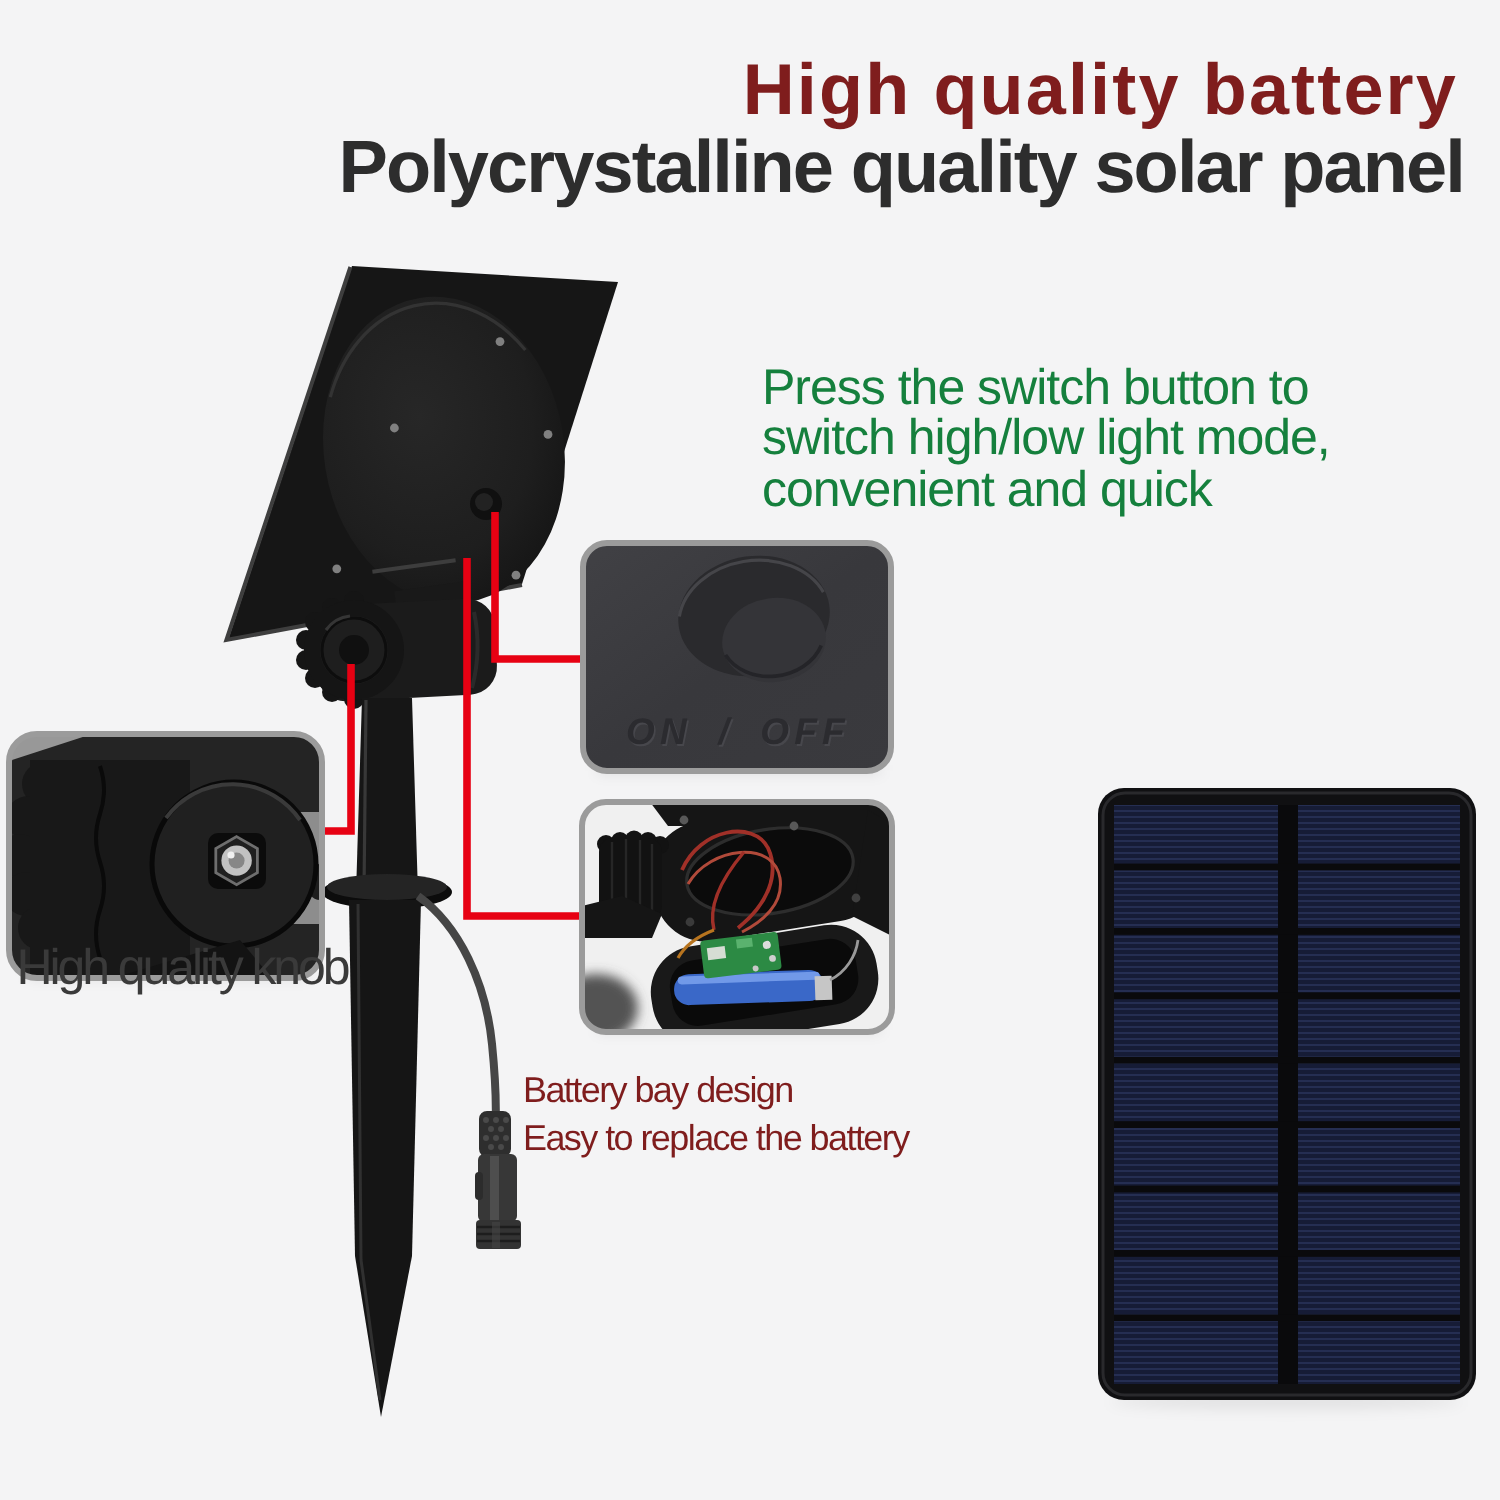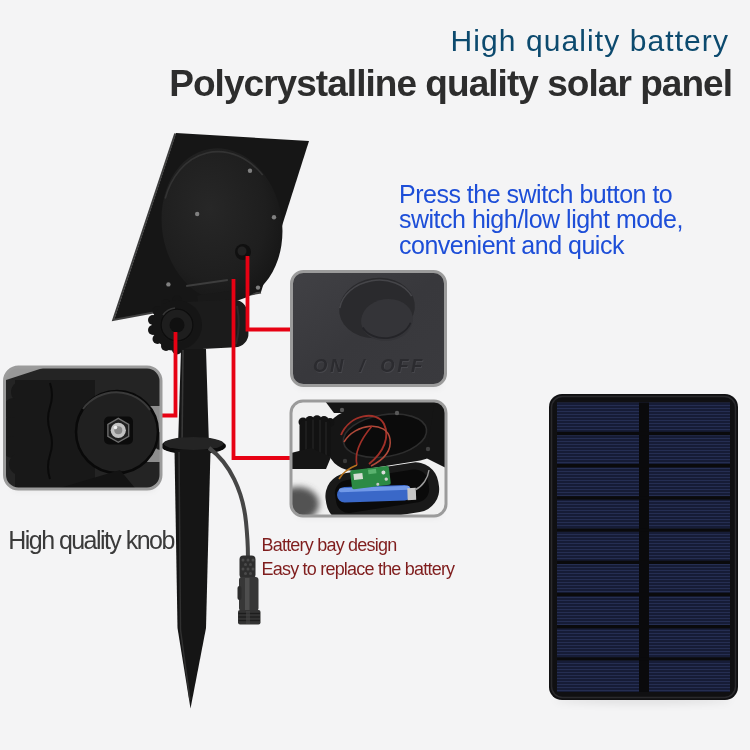--- a/index.html
+++ b/index.html
@@ -1,22 +1,22 @@
 <!DOCTYPE html>
 <html><head>
 <meta charset="utf-8">
 <style>
 html,body{margin:0;padding:0}
 body{width:750px;height:750px;background:#f4f4f5;font-family:"Liberation Sans",sans-serif;position:relative;overflow:hidden}
 svg.bg{position:absolute;left:0;top:0}
 .txt{position:absolute;white-space:nowrap}
-#t1{right:21px;top:24.4px;font-size:30px;font-weight:normal;color:#0c4a6e;letter-spacing:1.08px}
+#t1{right:21px;top:24.4px;font-size:36px;font-weight:bold;color:#7f1d1d;letter-spacing:1.08px}
 #t2{right:18px;top:63.3px;font-size:37px;font-weight:bold;color:#2d2d2d;letter-spacing:-0.96px}
-#press{left:399px;top:181.9px;font-size:25px;line-height:25.4px;color:#1d4ed8;letter-spacing:-0.5px}
-#knob{left:8.3px;top:528px;font-size:25px;line-height:25px;color:#3a3a3a;letter-spacing:-1.55px}
+#press{left:381px;top:181.9px;font-size:25px;line-height:25.4px;color:#15803d;letter-spacing:-0.5px}
+#knob{left:8.3px;top:472px;font-size:25px;line-height:25px;color:#3a3a3a;letter-spacing:-1.55px}
 #bat{left:261.5px;top:532.5px;font-size:18px;line-height:24.4px;color:#7f1d1d;letter-spacing:-0.79px}
 </style>
 </head>
 <body>
 <svg class="bg" width="750" height="750" viewBox="0 0 750 750">
 <defs>
 <pattern id="cellp" width="6" height="3" patternUnits="userSpaceOnUse">
   <rect width="6" height="3" fill="#161c36"></rect>
   <rect width="6" height="1" fill="#252e52"></rect>
 </pattern>

